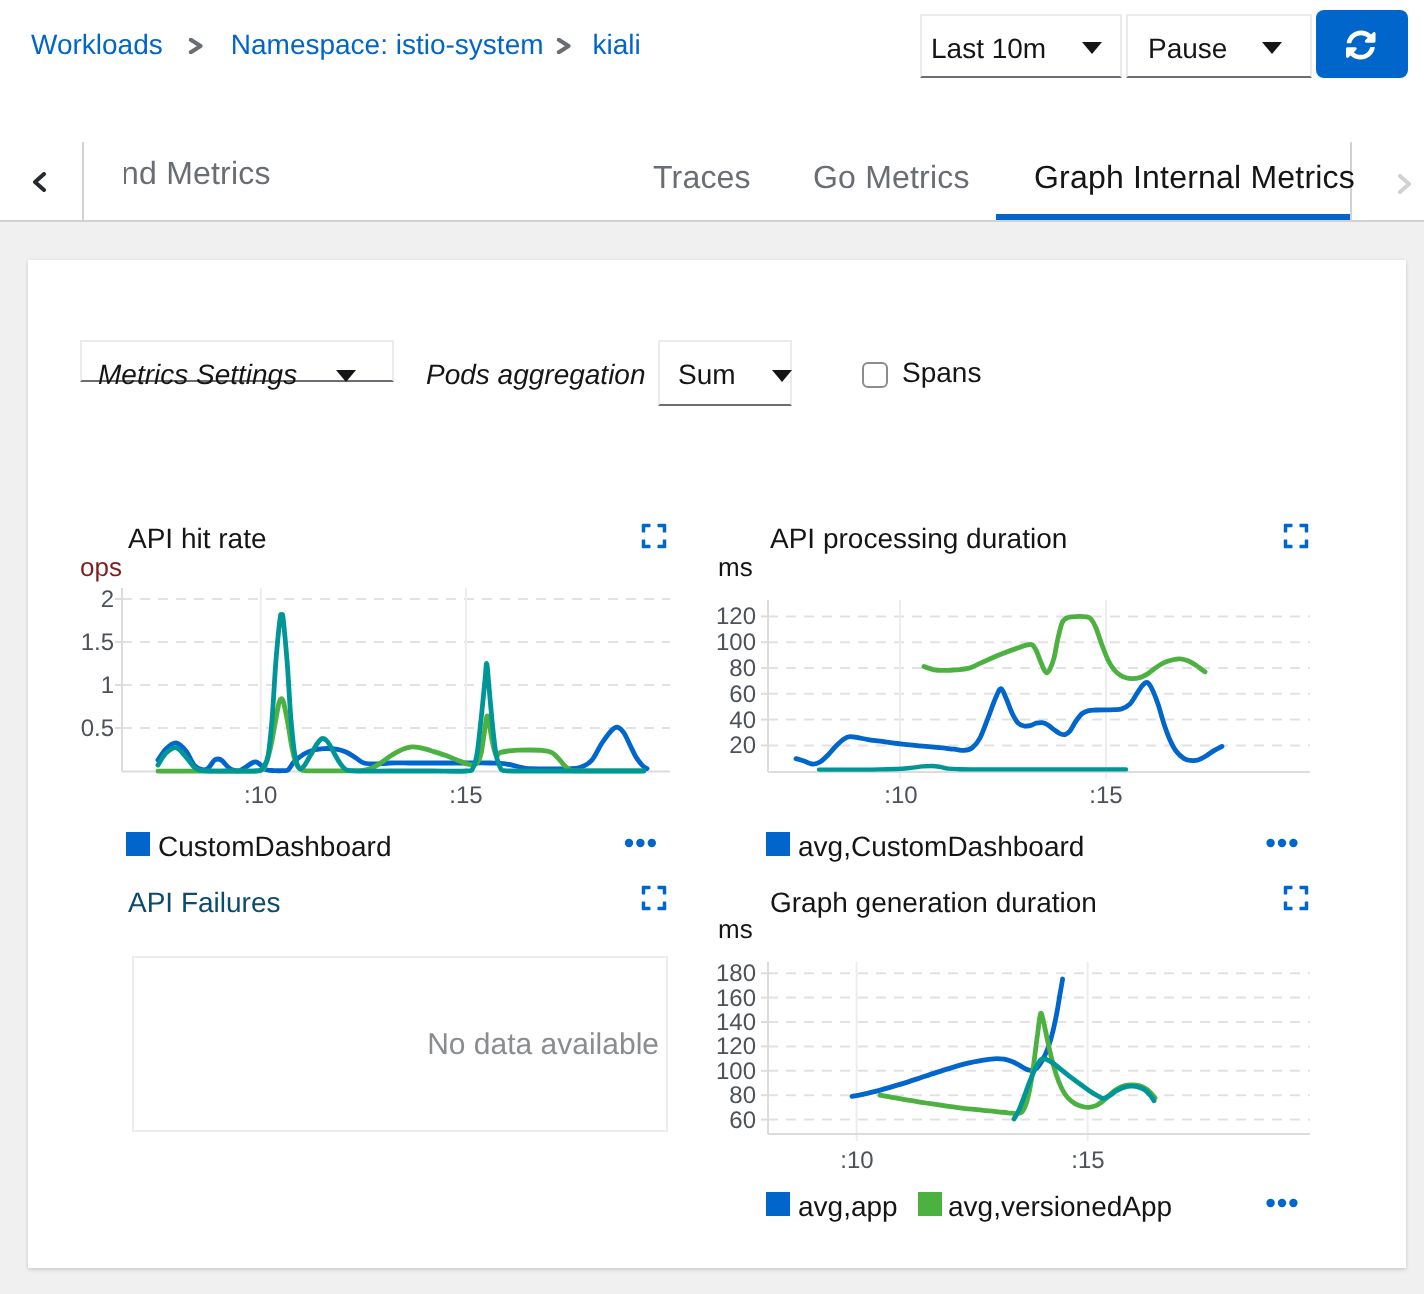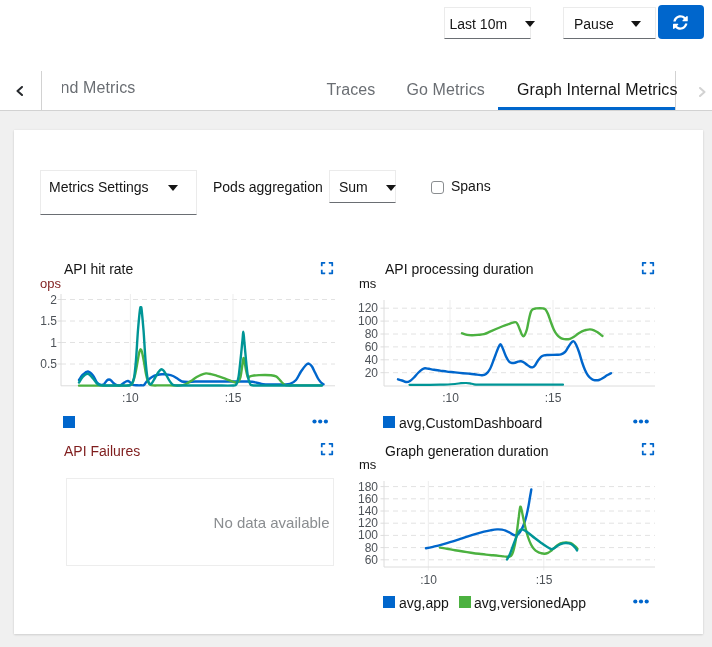--- a/index.html
+++ b/index.html
@@ -12,22 +12,29 @@
   border-left:5px solid transparent; border-right:5px solid transparent;
   border-top:6px solid #151515; }
 .sel { position:absolute; background:#fff; border:1px solid #ebebeb;
   border-bottom:1.5px solid #6a6e73; }
 .tabtxt { position:absolute; font-size:16px; letter-spacing:0.1px; color:#6a6e73; white-space:nowrap; top:81px; }
 </style>
 </head>
 <body>
 <div id="page">
 
-
-<div class="sel" style="left:444px; top:6.5px; width:87px; height:32px;">
+<div class="abs bc" style="left:15.5px; top:14px; font-size:14px; color:#151515;">
+  <a>Workloads</a><span style="display:inline-block; margin:0 13px 0 13px;"><svg width="8" height="8" viewBox="0 0 8 8" style="vertical-align:0px;">
+          <path d="M1.4 0.9 L6.3 4 L1.4 7.1" stroke="#6a6e73" stroke-width="2" fill="none" stroke-linejoin="round" stroke-linecap="round"></path>
+        </svg></span><a>Namespace: istio-system</a><span style="display:inline-block; margin:0 10.5px 0 6px;"><svg width="8" height="8" viewBox="0 0 8 8" style="vertical-align:0px;">
+          <path d="M1.4 0.9 L6.3 4 L1.4 7.1" stroke="#6a6e73" stroke-width="2" fill="none" stroke-linejoin="round" stroke-linecap="round"></path>
+        </svg></span><a>kiali</a>
+</div>
+
+<div class="sel" style="left:460px; top:6.5px; width:101px; height:32px;">
   <span class="abs" style="left:4.5px; top:8px; font-size:14px; color:#151515;">Last 10m</span>
   <span class="caret abs" style="left:80px; top:13px;"></span>
 </div>
 <div class="sel" style="left:563px; top:6.5px; width:93px; height:32px;">
   <span class="abs" style="left:10px; top:8px; font-size:14px; color:#151515;">Pause</span>
   <span class="caret abs" style="left:67px; top:13px;"></span>
 </div>
 <div class="abs" style="left:658px; top:5px; width:46px; height:34px; background:#0066cc; border-radius:4px;">
   <svg class="abs" style="left:14.5px; top:9.5px;" width="15" height="15" viewBox="0 0 512 512">
         <path fill="#fff" d="M370.72 133.28C339.458 104.008 298.888 87.962 255.848 88c-77.458.068-144.328 53.178-162.791 126.85-1.344 5.363-6.122 9.15-11.651 9.15H24.103c-7.498 0-13.194-6.807-11.807-14.176C33.933 94.924 134.813 8 256 8c66.448 0 126.791 26.136 171.315 68.685L463.03 40.97C478.149 25.851 504 36.559 504 57.941V192c0 13.255-10.745 24-24 24H345.941c-21.382 0-32.09-25.851-16.971-40.971l41.75-41.749zM24 296h134.059c21.382 0 32.09 25.851 16.971 40.971l-41.75 41.75c31.262 29.273 71.835 45.319 114.876 45.28 77.418-.07 144.315-53.144 162.787-126.849 1.344-5.363 6.122-9.15 11.651-9.15h57.304c7.498 0 13.194 6.807 11.807 14.176C470.067 417.076 369.187 504 248 504c-66.448 0-126.791-26.136-171.315-68.685L40.97 471.03C25.851 486.149 0 475.441 0 454.059V320c0-13.255 10.745-24 24-24z"></path>
@@ -51,35 +58,35 @@
   <div class="tabtxt" style="left:-42px; top:8px; position:absolute;">Inbound Metrics</div>
 </div>
 <div class="tabtxt" style="left:326.5px;">Traces</div>
 <div class="tabtxt" style="left:406.5px;">Go Metrics</div>
 <div class="tabtxt" style="left:517px; color:#151515;">Graph Internal Metrics</div>
 <div class="abs" style="left:498px; top:107px; width:177px; height:3px; background:#0066cc;"></div>
 
 <div class="abs" style="left:0; top:110.5px; width:712px; height:536.5px; background:#f0f0f0;"></div>
 <div class="abs" style="left:14px; top:130px; width:689px; height:504px; background:#fff; box-shadow:0 1px 2px rgba(3,3,3,0.12), 0 0 2px rgba(3,3,3,0.06);"></div>
 
-<div class="sel" style="left:40px; top:170px; width:157px; height:45px;">
+<div class="sel" style="left:40px; top:170px; width:157px; height:21px;font-style:italic;">
   <span class="abs" style="left:8px; top:8px; font-size:14px; color:#151515;">Metrics Settings</span>
   <span class="caret abs" style="left:127px; top:14px;"></span>
 </div>
-<div class="abs" style="left:213px; top:178.5px; font-size:14px; color:#151515;">Pods aggregation</div>
+<div class="abs" style="left:213px; top:178.5px; font-size:14px; color:#151515;font-style:italic;">Pods aggregation</div>
 <div class="sel" style="left:329px; top:170px; width:67px; height:33px;">
   <span class="abs" style="left:9px; top:8px; font-size:14px; color:#151515;">Sum</span>
   <span class="caret abs" style="left:56px; top:14px;"></span>
 </div>
 <div class="abs" style="left:430.5px; top:180.5px; width:13px; height:13px; background:#fff; border:1px solid #8a8d90; border-radius:3px;"></div>
 <div class="abs" style="left:451px; top:178px; font-size:14px; color:#151515;">Spans</div>
 
 <div class="abs" style="left:64px; top:261px; font-size:14px; color:#151515;">API hit rate</div>
 <div class="abs" style="left:385px; top:261px; font-size:14px; color:#151515;">API processing duration</div>
-<div class="abs" style="left:64px; top:443px; font-size:14px; color:#7f1d1d;">API Failures</div>
+<div class="abs" style="left:64px; top:443px; font-size:14px; color:#0c4a6e;">API Failures</div>
 <div class="abs" style="left:385px; top:443px; font-size:14px; color:#151515;">Graph generation duration</div>
 <div class="abs" style="left:40px; top:276px; font-size:13px; color:#7f1d1d;">ops</div>
 <div class="abs" style="left:359px; top:276px; font-size:13px; color:#151515;">ms</div>
 <div class="abs" style="left:359px; top:457px; font-size:13px; color:#151515;">ms</div>
 
 <svg class="abs" style="left:320px; top:261px;" width="14" height="14" viewBox="0 0 448 512">
       <path fill="#0066cc" d="M0 180V56c0-13.3 10.7-24 24-24h124c6.6 0 12 5.4 12 12v40c0 6.6-5.4 12-12 12H64v84c0 6.6-5.4 12-12 12H12c-6.6 0-12-5.4-12-12zM288 44v40c0 6.6 5.4 12 12 12h84v84c0 6.6 5.4 12 12 12h40c6.6 0 12-5.4 12-12V56c0-13.3-10.7-24-24-24H300c-6.6 0-12 5.4-12 12zm148 276h-40c-6.6 0-12 5.4-12 12v84h-84c-6.6 0-12 5.4-12 12v40c0 6.6 5.4 12 12 12h124c13.3 0 24-10.7 24-24V332c0-6.6-5.4-12-12-12zM160 468v-40c0-6.6-5.4-12-12-12H64v-84c0-6.6-5.4-12-12-12H12c-6.6 0-12 5.4-12 12v124c0 13.3 10.7 24 24 24h124c6.6 0 12-5.4 12-12z"></path>
     </svg>
 <svg class="abs" style="left:641px; top:261px;" width="14" height="14" viewBox="0 0 448 512">
       <path fill="#0066cc" d="M0 180V56c0-13.3 10.7-24 24-24h124c6.6 0 12 5.4 12 12v40c0 6.6-5.4 12-12 12H64v84c0 6.6-5.4 12-12 12H12c-6.6 0-12-5.4-12-12zM288 44v40c0 6.6 5.4 12 12 12h84v84c0 6.6 5.4 12 12 12h40c6.6 0 12-5.4 12-12V56c0-13.3-10.7-24-24-24H300c-6.6 0-12 5.4-12 12zm148 276h-40c-6.6 0-12 5.4-12 12v84h-84c-6.6 0-12 5.4-12 12v40c0 6.6 5.4 12 12 12h124c13.3 0 24-10.7 24-24V332c0-6.6-5.4-12-12-12zM160 468v-40c0-6.6-5.4-12-12-12H64v-84c0-6.6-5.4-12-12-12H12c-6.6 0-12 5.4-12 12v124c0 13.3 10.7 24 24 24h124c6.6 0 12-5.4 12-12z"></path>
@@ -88,20 +95,21 @@
       <path fill="#0066cc" d="M0 180V56c0-13.3 10.7-24 24-24h124c6.6 0 12 5.4 12 12v40c0 6.6-5.4 12-12 12H64v84c0 6.6-5.4 12-12 12H12c-6.6 0-12-5.4-12-12zM288 44v40c0 6.6 5.4 12 12 12h84v84c0 6.6 5.4 12 12 12h40c6.6 0 12-5.4 12-12V56c0-13.3-10.7-24-24-24H300c-6.6 0-12 5.4-12 12zm148 276h-40c-6.6 0-12 5.4-12 12v84h-84c-6.6 0-12 5.4-12 12v40c0 6.6 5.4 12 12 12h124c13.3 0 24-10.7 24-24V332c0-6.6-5.4-12-12-12zM160 468v-40c0-6.6-5.4-12-12-12H64v-84c0-6.6-5.4-12-12-12H12c-6.6 0-12 5.4-12 12v124c0 13.3 10.7 24 24 24h124c6.6 0 12-5.4 12-12z"></path>
     </svg>
 <svg class="abs" style="left:641px; top:442px;" width="14" height="14" viewBox="0 0 448 512">
       <path fill="#0066cc" d="M0 180V56c0-13.3 10.7-24 24-24h124c6.6 0 12 5.4 12 12v40c0 6.6-5.4 12-12 12H64v84c0 6.6-5.4 12-12 12H12c-6.6 0-12-5.4-12-12zM288 44v40c0 6.6 5.4 12 12 12h84v84c0 6.6 5.4 12 12 12h40c6.6 0 12-5.4 12-12V56c0-13.3-10.7-24-24-24H300c-6.6 0-12 5.4-12 12zm148 276h-40c-6.6 0-12 5.4-12 12v84h-84c-6.6 0-12 5.4-12 12v40c0 6.6 5.4 12 12 12h124c13.3 0 24-10.7 24-24V332c0-6.6-5.4-12-12-12zM160 468v-40c0-6.6-5.4-12-12-12H64v-84c0-6.6-5.4-12-12-12H12c-6.6 0-12 5.4-12 12v124c0 13.3 10.7 24 24 24h124c6.6 0 12-5.4 12-12z"></path>
     </svg>
 
 <div class="abs" style="left:65.5px; top:477.5px; width:268px; height:88px; border:1px solid #ededed; background:#fff;"></div>
 <div class="abs" style="left:61.5px; top:514px; width:268px; text-align:right; font-size:15px; color:#8a8d90;">No data available</div>
 
 <div class="abs" style="left:63px; top:415.5px; width:12px; height:12px; background:#0066cc;"></div>
+<div class="abs" style="left:79px; top:415px; font-size:14px; color:#151515;">CustomDashboard</div>
 <div class="abs" style="left:383px; top:415.5px; width:12px; height:12px; background:#0066cc;"></div>
 <div class="abs" style="left:399px; top:415px; font-size:14px; color:#151515;">avg,CustomDashboard</div>
 <div class="abs" style="left:383px; top:595.5px; width:12px; height:12px; background:#0066cc;"></div>
 <div class="abs" style="left:399px; top:595px; font-size:14px; color:#151515;">avg,app</div>
 <div class="abs" style="left:458.5px; top:595.5px; width:12px; height:12px; background:#4cb140;"></div>
 <div class="abs" style="left:474px; top:595px; font-size:14px; color:#151515;">avg,versionedApp</div>
 
 <svg class="abs" style="left:0; top:0;" width="712" height="647" font-family="Liberation Sans,sans-serif">
 <line x1="61" y1="299.5" x2="335" y2="299.5" stroke="#e2e2e2" stroke-width="1" stroke-dasharray="5,4"></line>
 <line x1="61" y1="321" x2="335" y2="321" stroke="#e2e2e2" stroke-width="1" stroke-dasharray="5,4"></line>

